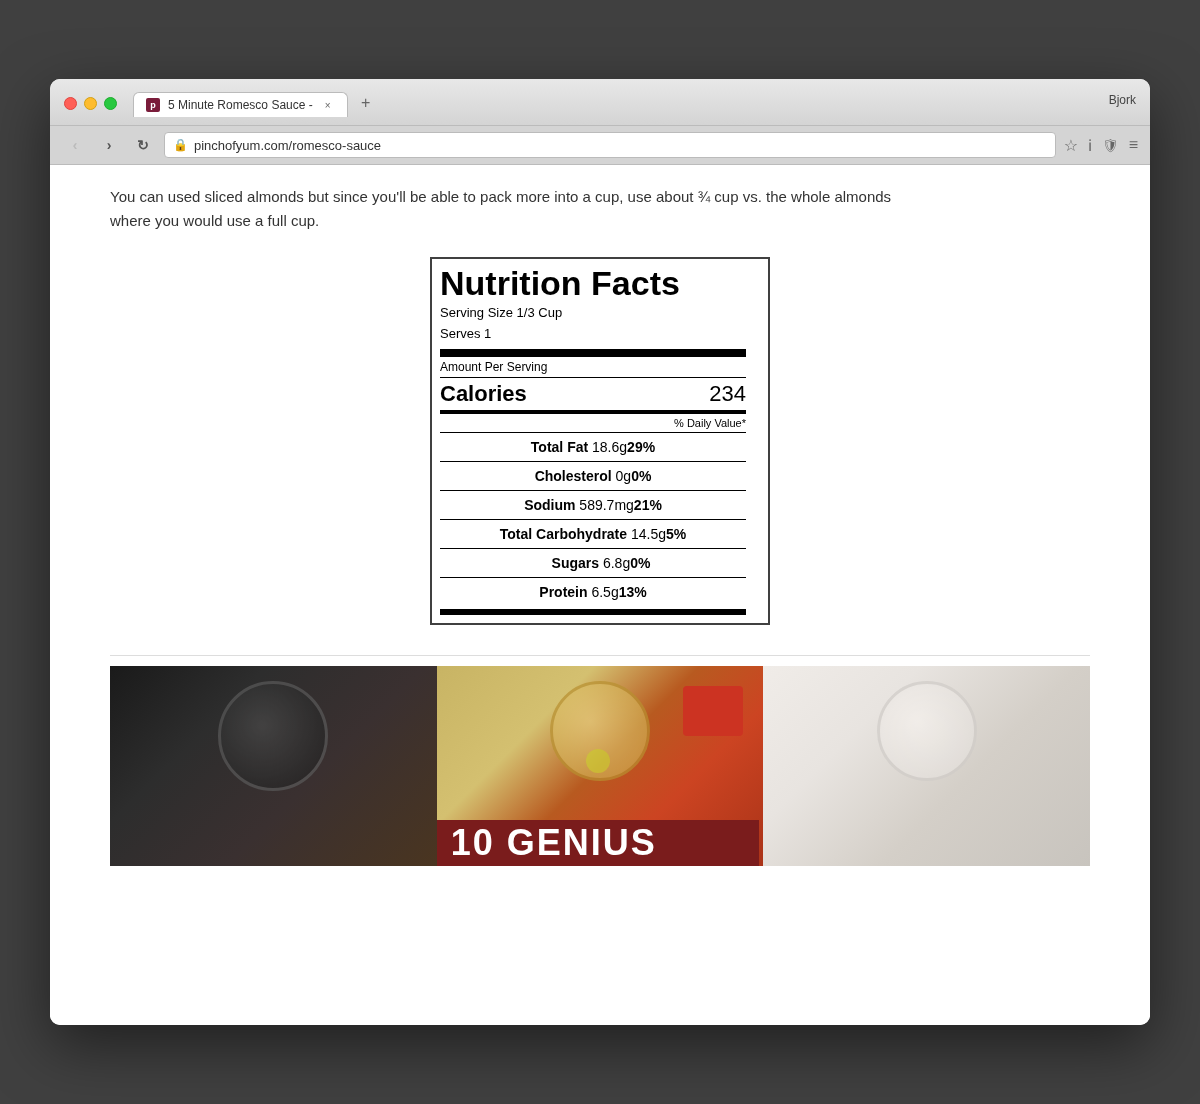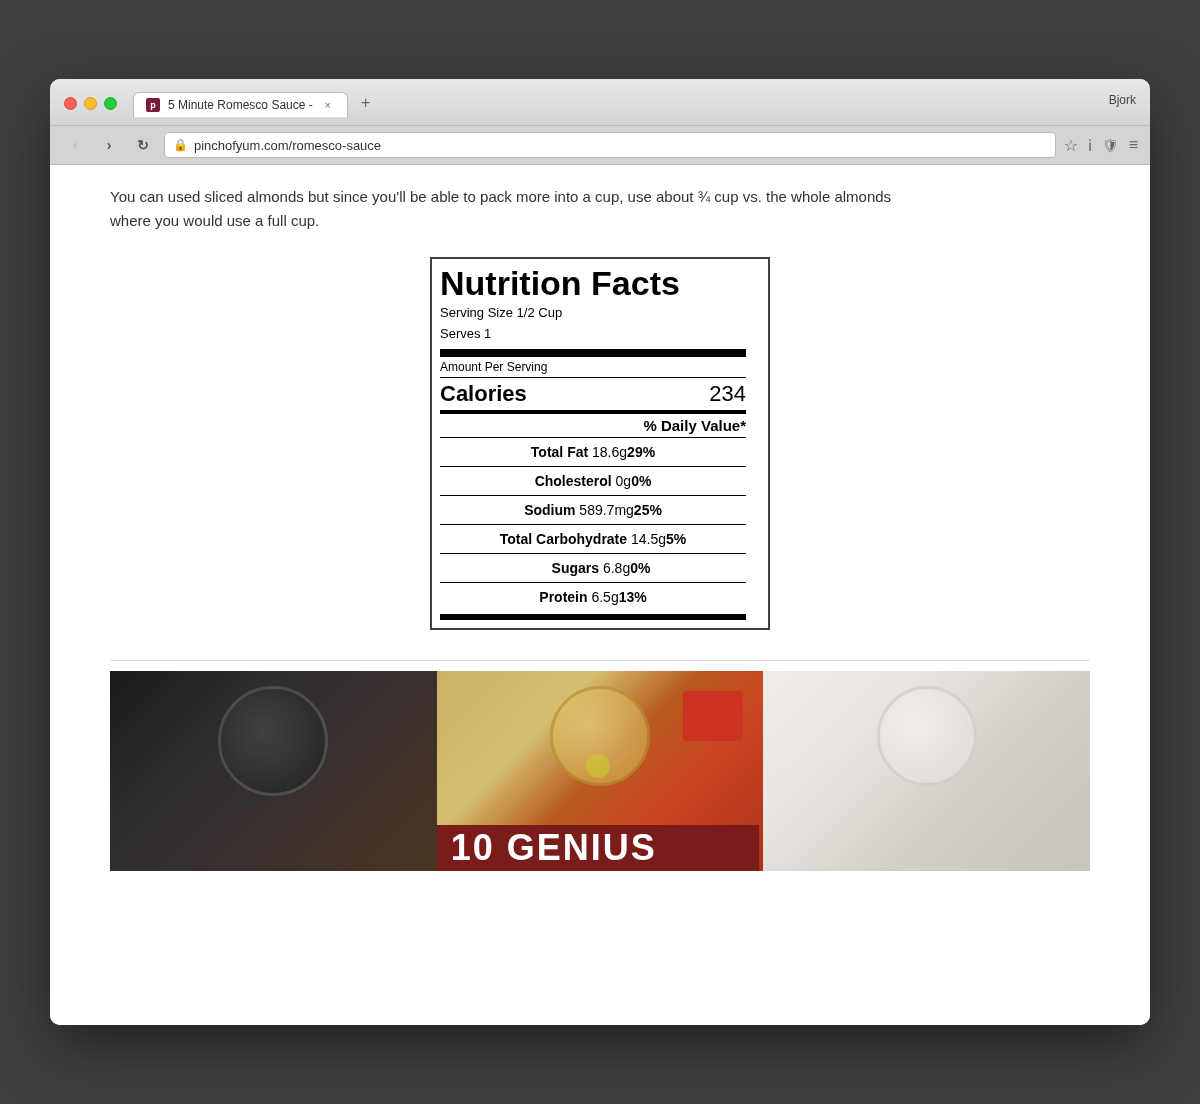--- a/index.html
+++ b/index.html
@@ -261,22 +261,22 @@
     }
 
     .calories-value {
       font-size: 22px;
       font-weight: normal;
       color: #000;
     }
 
     .daily-value-header {
       text-align: right;
-      font-size: 15px;
-      font-weight: bold;
+      font-size: 11px;
+      font-weight: normal;
       color: #000;
       margin: 3px 0;
     }
 
     .nutrient-row {
       display: flex;
       justify-content: center;
       align-items: baseline;
       font-size: 14px;
       color: #000;
@@ -461,21 +461,21 @@
 
   <div class="page-content">
 
     <p class="article-text">You can used sliced almonds but since you'll be able to pack more into a cup, use about ¾ cup vs. the whole almonds where you would use a full cup.</p>
 
     <div class="nutrition-box-wrapper">
       <div class="nutrition-box">
 
         <div class="nutrition-title">Nutrition Facts</div>
 
-        <div class="nutrition-serving">Serving Size 1/2 Cup</div>
+        <div class="nutrition-serving">Serving Size 1/3 Cup</div>
         <div class="nutrition-serving">Serves 1</div>
 
         <div class="thick-bar"></div>
 
         <div class="amount-per-serving">Amount Per Serving</div>
 
         <div class="thin-bar"></div>
 
         <div class="calories-row">
           <span class="calories-label">Calories</span>
@@ -497,21 +497,21 @@
 
         <div class="nutrient-row">
           <span><span class="nutrient-name">Cholesterol</span> <span class="nutrient-amount">0g</span></span>
           <span class="nutrient-percent">0%</span>
         </div>
 
         <div class="thin-bar"></div>
 
         <div class="nutrient-row">
           <span><span class="nutrient-name">Sodium</span> <span class="nutrient-amount">589.7mg</span></span>
-          <span class="nutrient-percent">25%</span>
+          <span class="nutrient-percent">21%</span>
         </div>
 
         <div class="thin-bar"></div>
 
         <div class="nutrient-row">
           <span><span class="nutrient-name">Total Carbohydrate</span> <span class="nutrient-amount">14.5g</span></span>
           <span class="nutrient-percent">5%</span>
         </div>
 
         <div class="thin-bar"></div>

